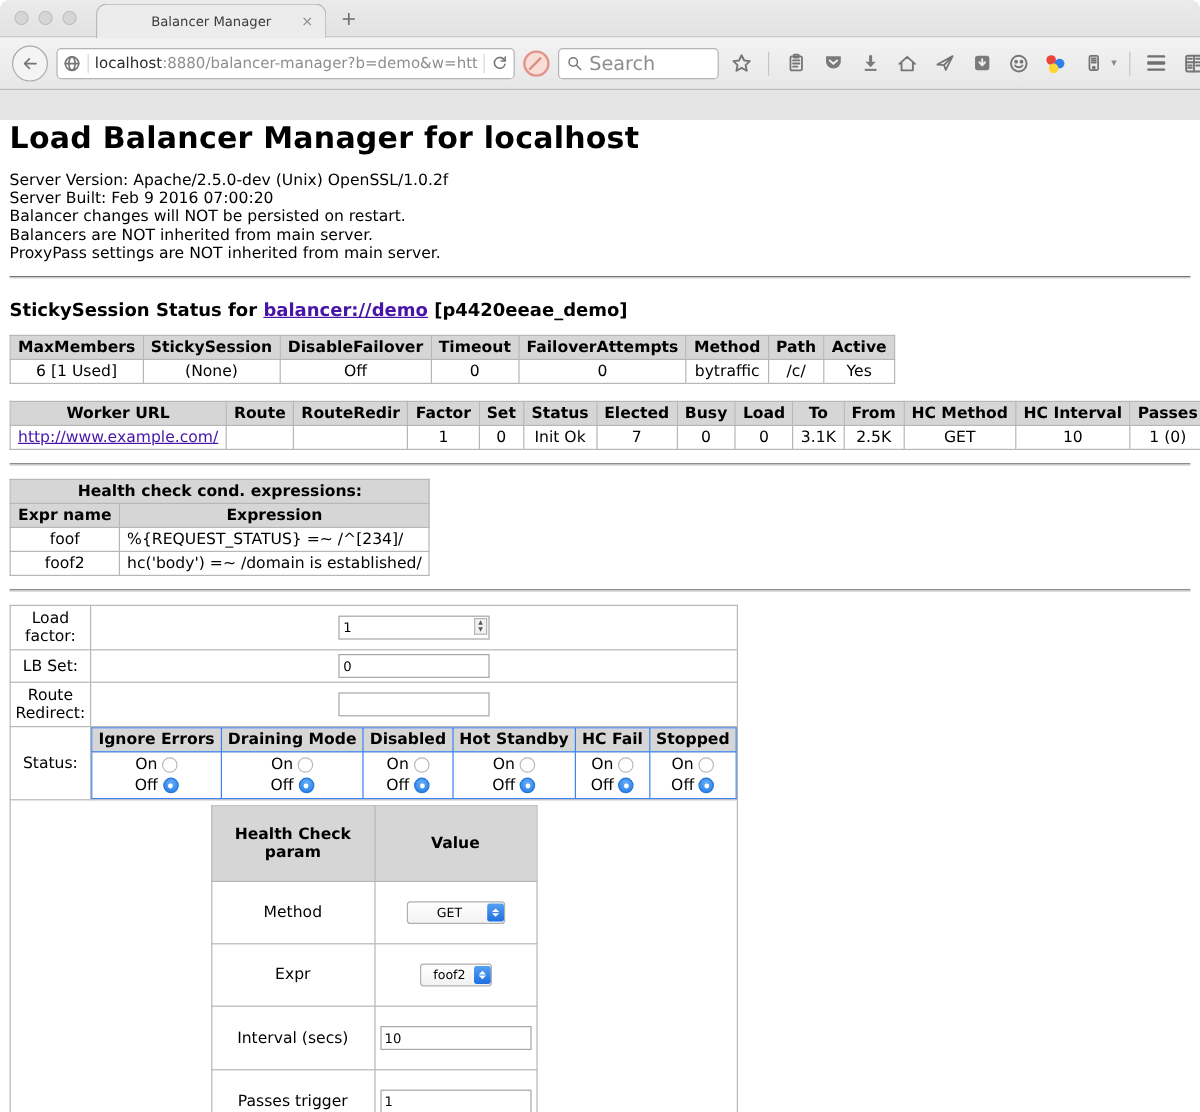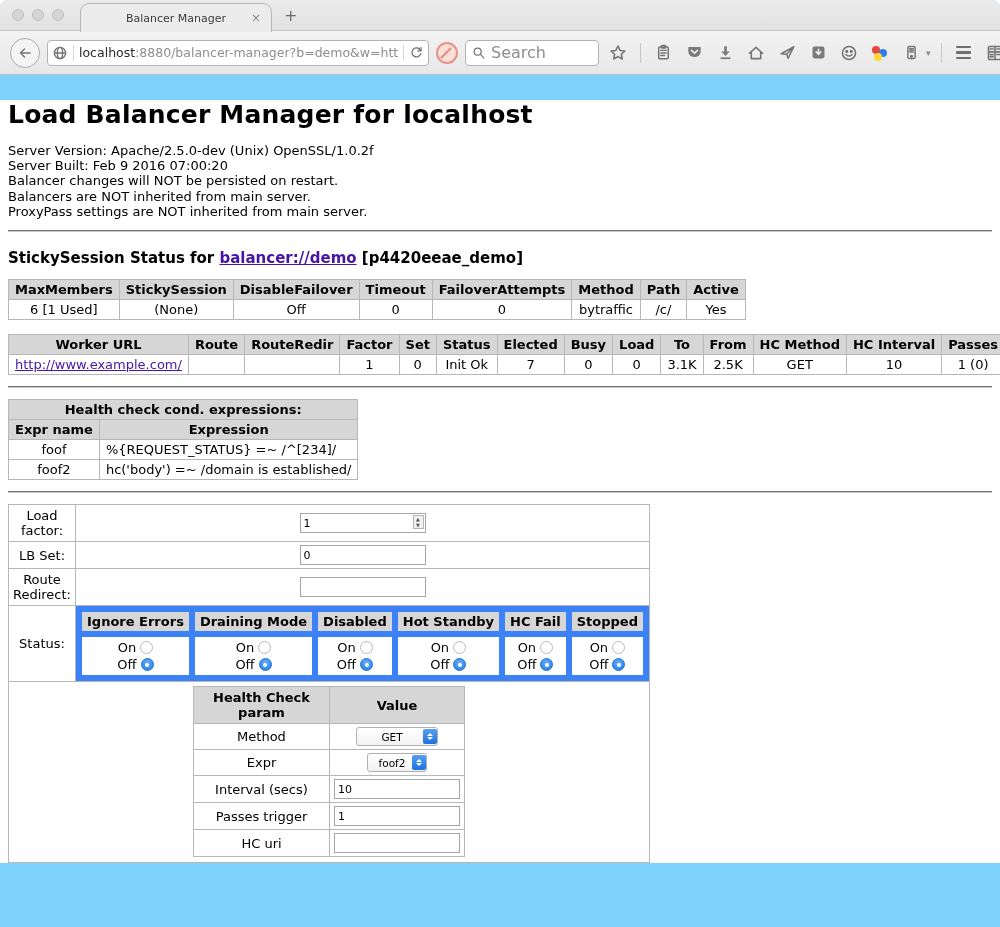--- a/index.html
+++ b/index.html
@@ -1,17 +1,17 @@
 <!DOCTYPE html>
 <html><head>
 <meta charset="utf-8">
 <style>
   html,body{margin:0;padding:0;background:#fff;}
   body{width:1000px;height:927px;font-family:"DejaVu Sans","Liberation Sans",sans-serif;overflow:hidden;}
-  .window{width:1000px;height:927px;border-radius:8px 8px 0 0;overflow:hidden;background:#7dd3fc;}
+  .window{width:1000px;height:927px;border-radius:8px 8px 0 0;overflow:hidden;background:#e5e5e5;}
 
   
   .tabbar{height:30px;background:linear-gradient(#ebebeb,#e2e2e2);position:relative;border-bottom:1px solid #c9c9c9;}
   .lights{position:absolute;left:12px;top:9px;display:flex;gap:8px;}
   .light{width:12px;height:12px;border-radius:50%;background:#d5d5d5;border:1px solid #c0c0c0;box-sizing:border-box;}
   .tab{position:absolute;left:80px;top:3px;width:190px;height:28px;background:#ececec;border:1px solid #b9b9b9;border-bottom:none;border-radius:9px 9px 0 0;display:flex;align-items:center;justify-content:center;font-size:11px;color:#3c3c3c;}
   .tab .close{position:absolute;right:10px;color:#8a8a8a;font-size:12px;cursor:default;}
   .newtab{position:absolute;left:284px;top:6px;font-size:16px;color:#6d6d6d;}
   .navbar{height:44px;background:linear-gradient(#f3f3f3,#e7e7e7);border-bottom:1px solid #bdbdbd;display:flex;align-items:center;padding:0 10px;gap:7px;box-sizing:border-box;}
   .circle-btn{width:28px;height:28px;border-radius:50%;border:1px solid #ababab;background:#f4f4f4;display:flex;align-items:center;justify-content:center;flex:none;}
@@ -56,28 +56,28 @@
 
   
   table.form-t{border-collapse:collapse;font-size:13px;border:1px solid #9d9d9d;width:564px;margin-top:2px;}
   table.form-t>tbody>tr>td{border:1px solid #b7b7b7;padding:3px 4px;}
   td.flabel{width:96px;text-align:center;}
   td.fval{text-align:center;}
   input.ti{width:118px;height:16px;border:1px solid #a6a6a6;font-size:11px;font-family:"DejaVu Sans",sans-serif;padding:1px 3px;box-sizing:content-box;background:#fff;}
   .numwrap{position:relative;display:inline-block;}
   .numwrap .stepper{position:absolute;right:2px;top:2px;width:11px;height:14px;background:#f1f1f1;border:1px solid #b5b5b5;font-size:5px;line-height:6px;color:#555;text-align:center;box-sizing:border-box;}
   table.status-t{border-collapse:collapse;width:100%;font-size:13px;border:1px solid #a5a5a5;}
-  table.status-t th,table.status-t td{border:6px solid #3b82f6;padding:2px 5px;text-align:center;white-space:nowrap;}
+  table.status-t th,table.status-t td{border:1px solid #3b82f6;padding:2px 5px;text-align:center;white-space:nowrap;}
   table.status-t th{background:#d6d6d6;}
   .radio-line{display:flex;align-items:center;justify-content:center;gap:4px;line-height:17px;}
   .radio{display:inline-block;width:13px;height:13px;border-radius:50%;background:#fff;border:1px solid #b9b9b9;box-sizing:border-box;}
   .radio.checked{background:radial-gradient(circle at 50% 35%,#6cb0f5,#1a79e8);border-color:#2577d8;position:relative;}
   .radio.checked::after{content:"";position:absolute;left:3.5px;top:3.5px;width:4px;height:4px;border-radius:50%;background:#fff;}
   table.hc-t{border-collapse:collapse;font-size:13px;border:1px solid #9d9d9d;margin:0 auto;width:272px;}
-  table.hc-t th,table.hc-t td{border:1px solid #b7b7b7;padding:3px 4px;text-align:center;}
+  table.hc-t th,table.hc-t td{border:1px solid #b7b7b7;padding:16px 4px;text-align:center;}
   table.hc-t th{background:#d6d6d6;}
   td.hc-label{width:146px;}
   .mac-select{display:inline-flex;align-items:center;height:17px;border:1px solid #b0b0b0;border-radius:3px;background:linear-gradient(#fff,#f2f2f2);font-size:10.5px;padding-left:8px;position:relative;}
   .mac-select .txt{flex:1;text-align:center;padding-right:4px;}
   .mac-select .step{width:14px;height:15px;margin:0;border-radius:2px;background:linear-gradient(#55a0f2,#1f6fe0);display:flex;flex-direction:column;align-items:center;justify-content:center;gap:1px;}
   .mac-select .step i{width:0;height:0;border-left:3px solid transparent;border-right:3px solid transparent;}
   .mac-select .step .up{border-bottom:3.5px solid #fff;}
   .mac-select .step .dn{border-top:3.5px solid #fff;}
   .sel-method{width:72px;}
   .sel-expr{width:50px;}

